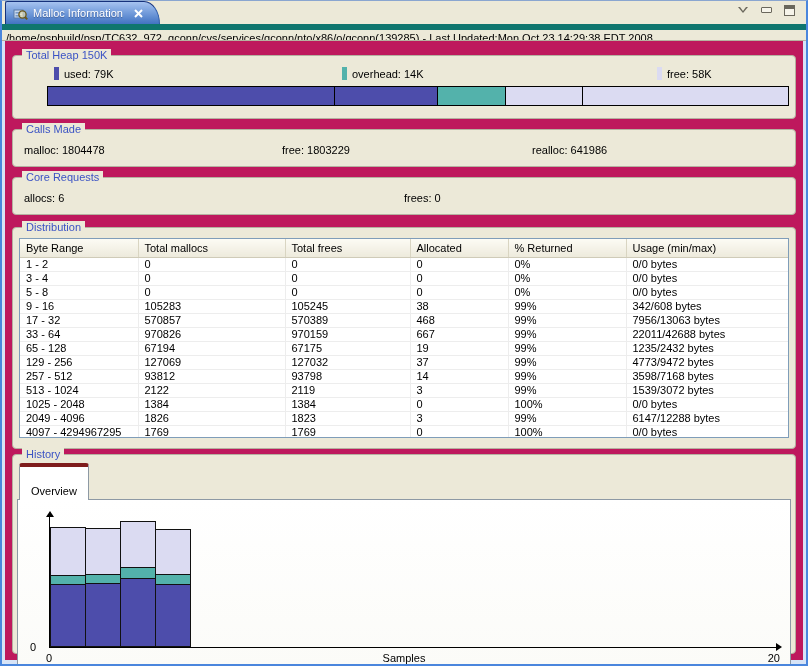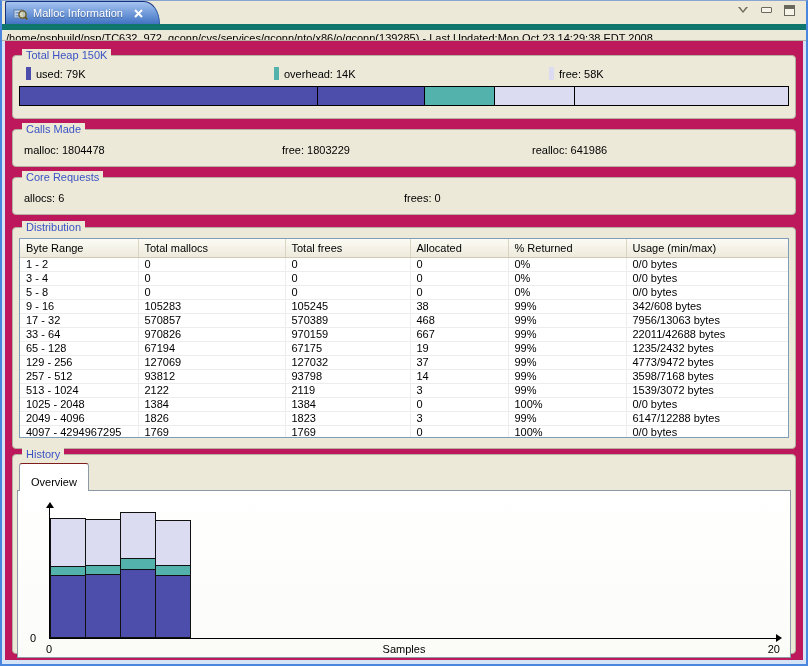--- a/index.html
+++ b/index.html
@@ -42,22 +42,22 @@
     height: 17px; padding: 2px 4px 0 4px; background:#ece9d8;
     border-top: 6px solid #0f766e; border-bottom: 1px solid #b6b2a0;
     white-space: nowrap; overflow: hidden;
   }
 
   
   .content { padding: 6px 10px 0 10px; }
   .group { position: relative; border: 1px solid #b5b1a0; border-radius: 4px; background:#ece9d8; }
   .group-title { position:absolute; top:-7px; left:9px; padding:0 4px; background:#ece9d8; color:#3b53c4; white-space:nowrap; }
 
-  .g-heap { margin-top: 8px; height: 64px; }
-  .heap-legend { display:grid; grid-template-columns: 248px 275px auto; padding: 11px 0 0 13px; }
+  .g-heap { margin-top: 8px; height: 64px; padding-left: 28px; }
+  .heap-legend { display:grid; grid-template-columns: 248px 275px auto; padding: 11px 0 0 13px; gap: 40px; }
   .legend-item { display:flex; align-items:center; gap:5px; }
   .swatch { width:5px; height:13px; display:inline-block; }
   .heap-bar { display:flex; height:20px; margin: 6px 6px 0 6px; border:1px solid #000; background:#dbdbf2; }
   .heap-seg { height:100%; }
   .heap-seg + .heap-seg { border-left:1px solid #000; }
 
   .g-calls { margin-top: 10px; height: 38px; }
   .g-core  { margin-top: 10px; height: 38px; }
   .stat-row-3 { display:grid; grid-template-columns: 258px 250px auto; padding: 14px 0 0 11px; }
   .stat-row-2 { display:grid; grid-template-columns: 380px auto; padding: 14px 0 0 11px; }
@@ -70,23 +70,23 @@
        background: linear-gradient(#fcfbf4, #edeadc);
        border-right:1px solid #d9d5c2; border-bottom:1px solid #cfcbb8; white-space:nowrap; overflow:hidden; }
   th:last-child { border-right:none; }
   td { height:14px; padding:0 6px; border-right:1px solid #ededed; border-bottom:1px solid #ededed; white-space:nowrap; overflow:hidden; }
   td:last-child { border-right:none; }
 
   .g-hist { margin-top: 5px; height: 200px; }
   .hist-inner { padding: 8px 4px 0 4px; }
   .ov-tab {
     position: relative; display:inline-block; z-index:2; margin-left:2px;
-    padding: 12px 11px 3px 11px; background:#fff; color:#000;
+    padding: 18px 11px 3px 11px; background:#fff; color:#000;
     border:1px solid #8d99a4; border-bottom:none;
-    border-top:1px solid #7f1d1d; border-radius:3px 3px 0 0;
+    border-top:4px solid #7f1d1d; border-radius:3px 3px 0 0;
   }
   .chart-panel {
     position: relative; margin-top:-1px; height: 168px;
     background: linear-gradient(#ffffff, #fbfbf8);
     border: 1px solid #8d99a4;
   }
   .y-axis { position:absolute; left:31px; bottom:18px; width:1px; height:132px; background:#000; }
   .y-arrow { position:absolute; left:28px; bottom:149px; width:0; height:0;
              border-left:4px solid transparent; border-right:4px solid transparent; border-bottom:6px solid #000; }
   .x-axis { position:absolute; left:31px; right:12px; bottom:18px; height:1px; background:#000; }

